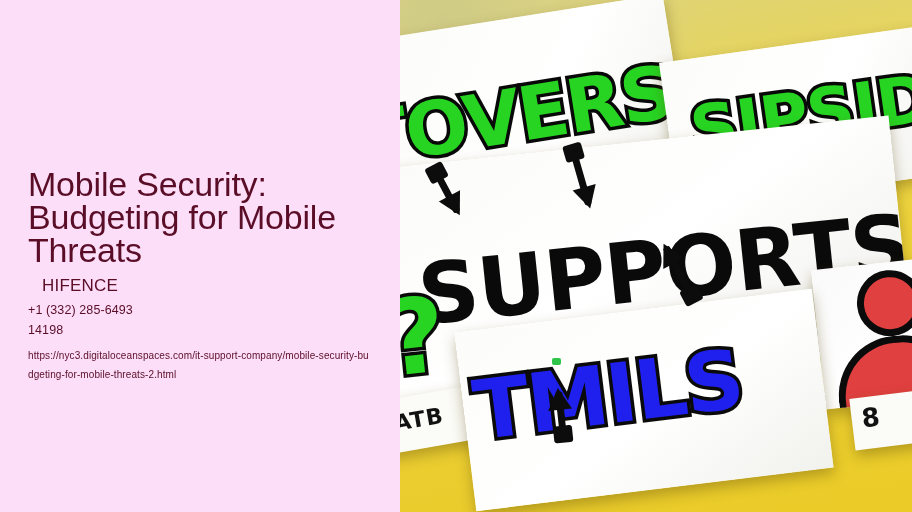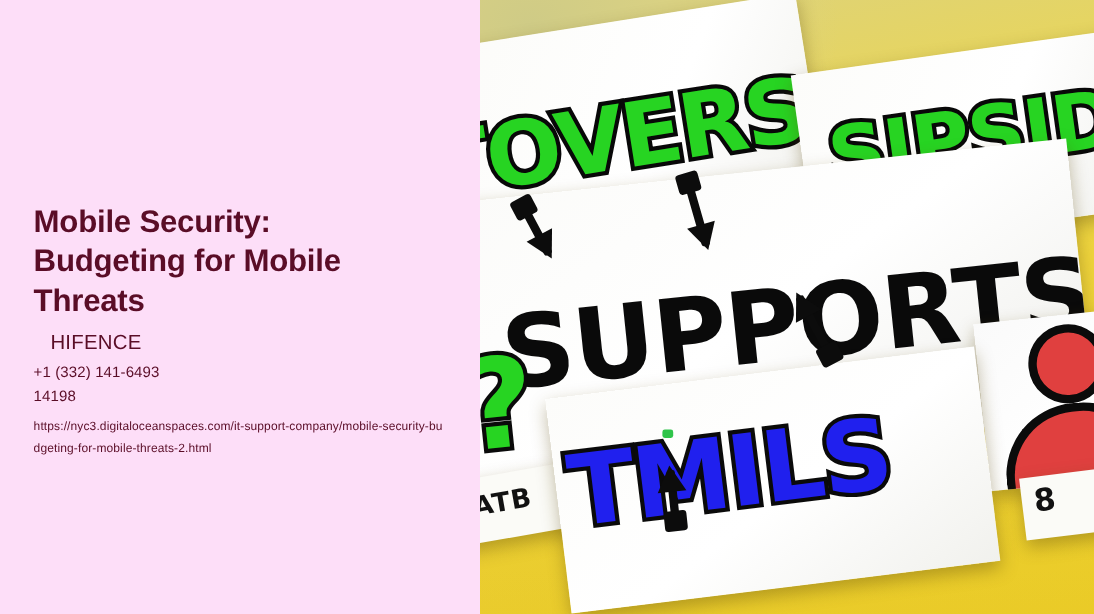--- a/index.html
+++ b/index.html
@@ -29,23 +29,23 @@
     box-sizing: border-box;
   }
   .info-inner {
     position: absolute;
     left: 28px;
     top: 168px;
     width: 348px;
   }
   .article-title {
     font-family: "Liberation Sans", sans-serif;
-    font-size: 26px;
+    font-size: 34px;
     line-height: 33px;
-    font-weight: 700;
+    font-weight: 400;
     color: #5a0d27;
     letter-spacing: -0.2px;
     margin: 0 0 8px 0;
     width: 320px;
   }
   .brand-name {
     font-size: 17px;
     line-height: 22px;
     color: #5a0d27;
     margin: 0 0 3px 14px;
@@ -340,21 +340,21 @@
 
 <div class="page">
 
   <div class="info-panel">
     <div class="info-inner">
 
       <h1 class="article-title">Mobile Security: Budgeting for Mobile Threats</h1>
 
       <div class="brand-name">HIFENCE</div>
 
-      <div class="contact-line">+1 (332) 141-6493</div>
+      <div class="contact-line">+1 (332) 285-6493</div>
 
 
 
       <div class="contact-line">14198</div>
 
       <div class="source-url">https://nyc3.digitaloceanspaces.com/it-support-company/mobile-security-budgeting-for-mobile-threats-2.html</div>
     </div>
   </div>
 
   <div class="photo-panel">

